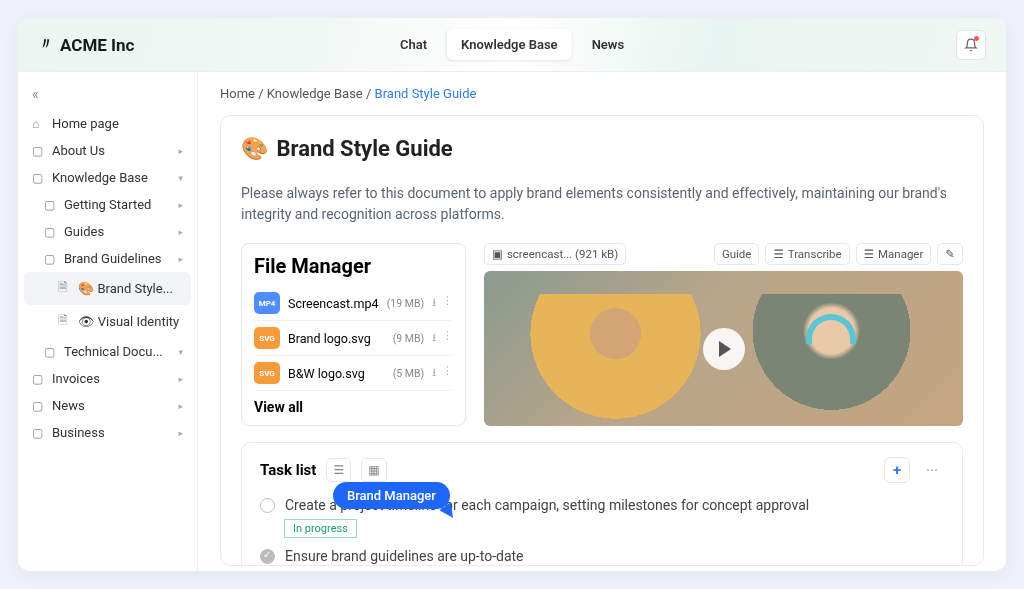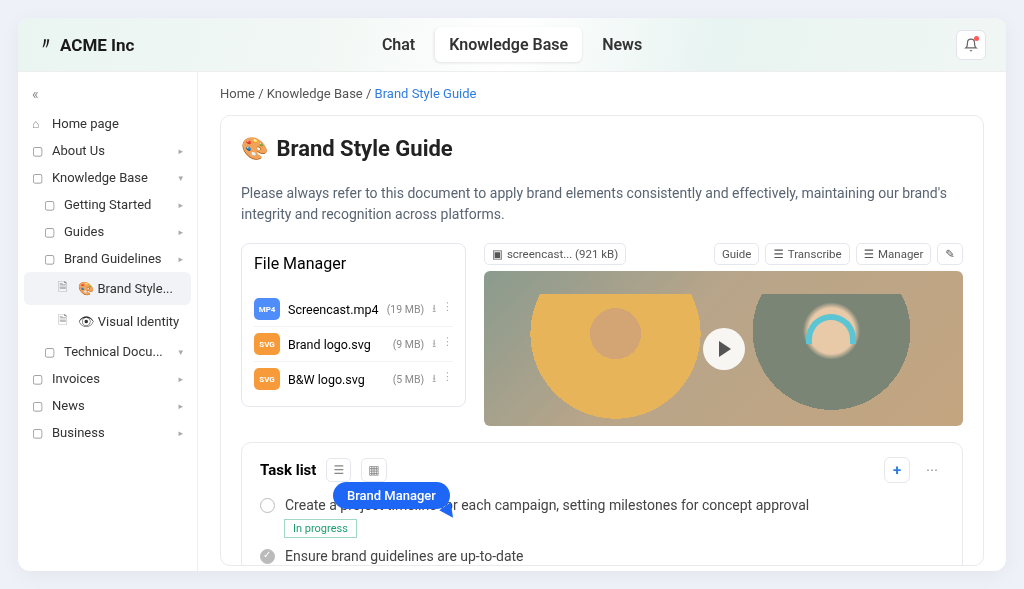--- a/index.html
+++ b/index.html
@@ -3,42 +3,42 @@
 <meta charset="utf-8">
 <style>
 * { box-sizing: border-box; margin: 0; padding: 0; }
 body { font-family: -apple-system, BlinkMacSystemFont, "Segoe UI", Roboto, Arial, sans-serif; background: #eef2f8; width: 1024px; height: 589px; overflow: hidden; }
 .outer { padding: 18px; }
 .app { background: #fff; border-radius: 12px; box-shadow: 0 4px 20px rgba(0,0,0,0.05); overflow: hidden; height: 553px; position: relative; }
 .header { height: 54px; display: flex; align-items: center; padding: 0 20px; position: relative; background: linear-gradient(100deg, #eaf5f2 0%, #f1f7f4 30%, #ffffff 50%, #e8f4f1 70%, #f0f6f3 100%); border-bottom: 1px solid #eee; }
 .logo { font-weight: 700; font-size: 17px; color: #1a1a1a; display: flex; align-items: center; gap: 6px; }
 .logo-icon { font-size: 16px; }
 .nav { position: absolute; left: 50%; transform: translateX(-50%); display: flex; gap: 6px; }
-.nav-item { padding: 8px 14px; font-size: 16px; font-weight: 600; color: #333; border-radius: 6px; cursor: pointer; }
+.nav-item { padding: 8px 14px; font-size: 13px; font-weight: 600; color: #333; border-radius: 6px; cursor: pointer; }
 .nav-item.active { background: #fff; box-shadow: 0 1px 3px rgba(0,0,0,0.1); }
 .bell { margin-left: auto; width: 30px; height: 30px; border: 1px solid #e1e4e9; border-radius: 6px; display: flex; align-items: center; justify-content: center; position: relative; background:#fff; }
 .bell::after { content:''; position:absolute; top:5px; right:6px; width:5px; height:5px; border-radius:50%; background:#ff5a5a; }
 .body { display: flex; height: calc(100% - 54px); }
 .sidebar { width: 180px; border-right: 1px solid #eee; padding: 10px 6px; font-size: 13px; color: #333; overflow:hidden; }
 .collapse { padding: 4px 8px 8px; color:#888; font-size:14px; }
 .tree-item { display:flex; align-items:center; gap:6px; padding: 6px 8px; border-radius:6px; cursor:pointer; white-space:nowrap; }
 .tree-item .chev { margin-left:auto; color:#aaa; font-size:9px; }
 .tree-item.l1 { padding-left: 20px; }
 .tree-item.l2 { padding-left: 34px; }
 .tree-item.active { background: #f1f3f6; }
 .ticon { color:#888; font-size:12px; width:14px; display:inline-block; }
 .main { flex:1; padding: 14px 22px 0 22px; overflow:hidden; position:relative; }
 .crumbs { font-size: 13px; color: #555; margin-bottom: 14px; }
 .crumbs .current { color: #2f7de1; }
 .content-card { border:1px solid #e8eaee; border-radius:10px; padding: 20px; background:#fff; height: calc(100% - 34px); overflow:hidden; }
 .title { font-size: 22px; font-weight: 700; color:#222; display:flex; align-items:center; gap:8px; margin-bottom:10px; }
 .desc { font-size: 14px; color:#5a6573; line-height:1.5; margin-bottom: 18px; margin-top: 22px; }
 .cols { display:flex; gap:18px; align-items:flex-start; }
 .fm { width: 225px; border:1px solid #e4e7ec; border-radius:8px; padding: 10px 12px; }
-.fm-title { font-weight:400; font-size:16px; margin-bottom:19px; }
+.fm-title { font-weight:700; font-size:20px; margin-bottom:8px; }
 .file-row { display:flex; align-items:center; gap:8px; padding:6px 0; font-size:12.5px; border-bottom:1px solid #f2f2f2; }
 .file-row:last-of-type { border-bottom:none; }
 .file-ico { width:26px; height:22px; border-radius:5px; display:flex; align-items:center; justify-content:center; font-size:8px; font-weight:700; color:#fff; flex-shrink:0; }
 .file-ico.mp4{background:#4f8dfb;} .file-ico.svg{background:#f79b3a;}
 .file-name { flex:1; white-space:nowrap; overflow:hidden; text-overflow:ellipsis; }
 .file-size { color:#888; font-size:10.5px; }
 .file-actions { color:#aaa; font-size:11px; display:flex; gap:6px; }
 .viewall { font-weight:700; font-size:14px; margin-top:8px; }
 .video { flex:1; }
 .video-toolbar { display:flex; align-items:center; gap:6px; margin-bottom:6px; font-size:11.5px; }
@@ -186,20 +186,21 @@
               </div>
               <div class="file-row">
                 <div class="file-ico svg">SVG</div>
                 <span class="file-name">B&amp;W logo.svg</span>
                 <span class="file-size">(5 MB)</span>
                 <span class="file-actions">
                     <span>⭳</span>
                     <span>⋮</span>
                   </span>
               </div>
+              <div class="viewall">View all</div>
             </div>
 
             <div class="video">
               <div class="video-toolbar">
                 <div class="vt-file">
                     <span>▣</span>
                     <span>screencast... (921 kB)</span>
                   </div>
                 <div class="vt-spacer"></div>
                 <div class="vt-btn">Guide</div>

